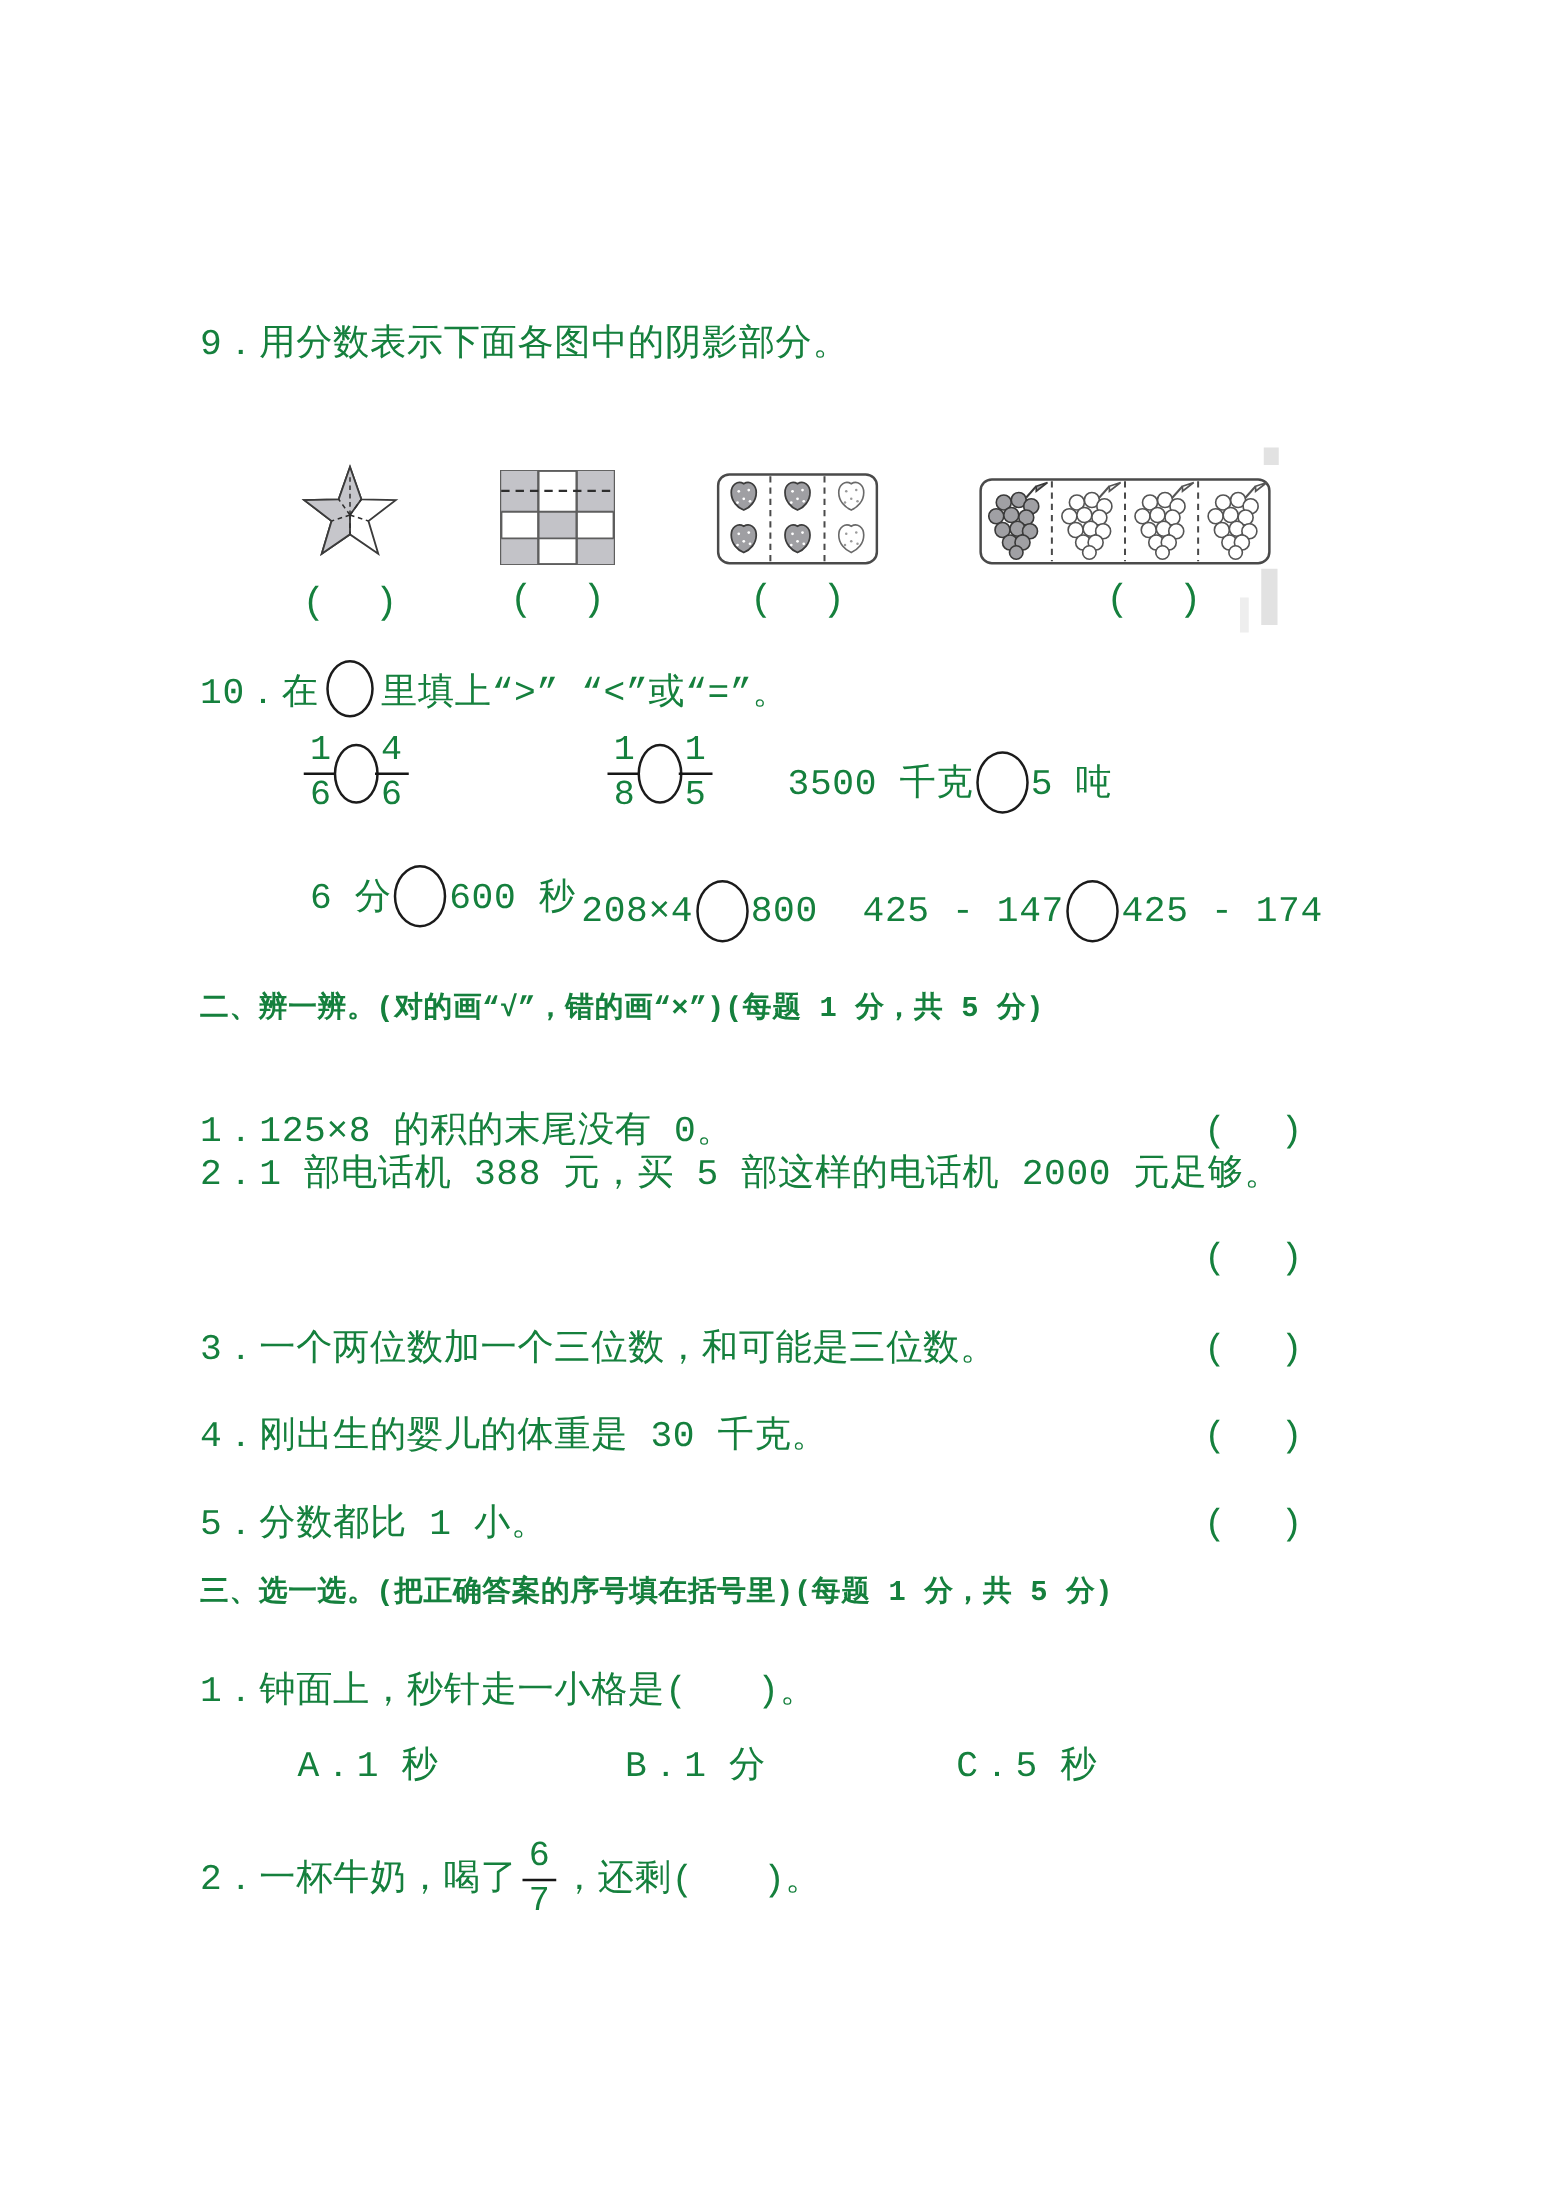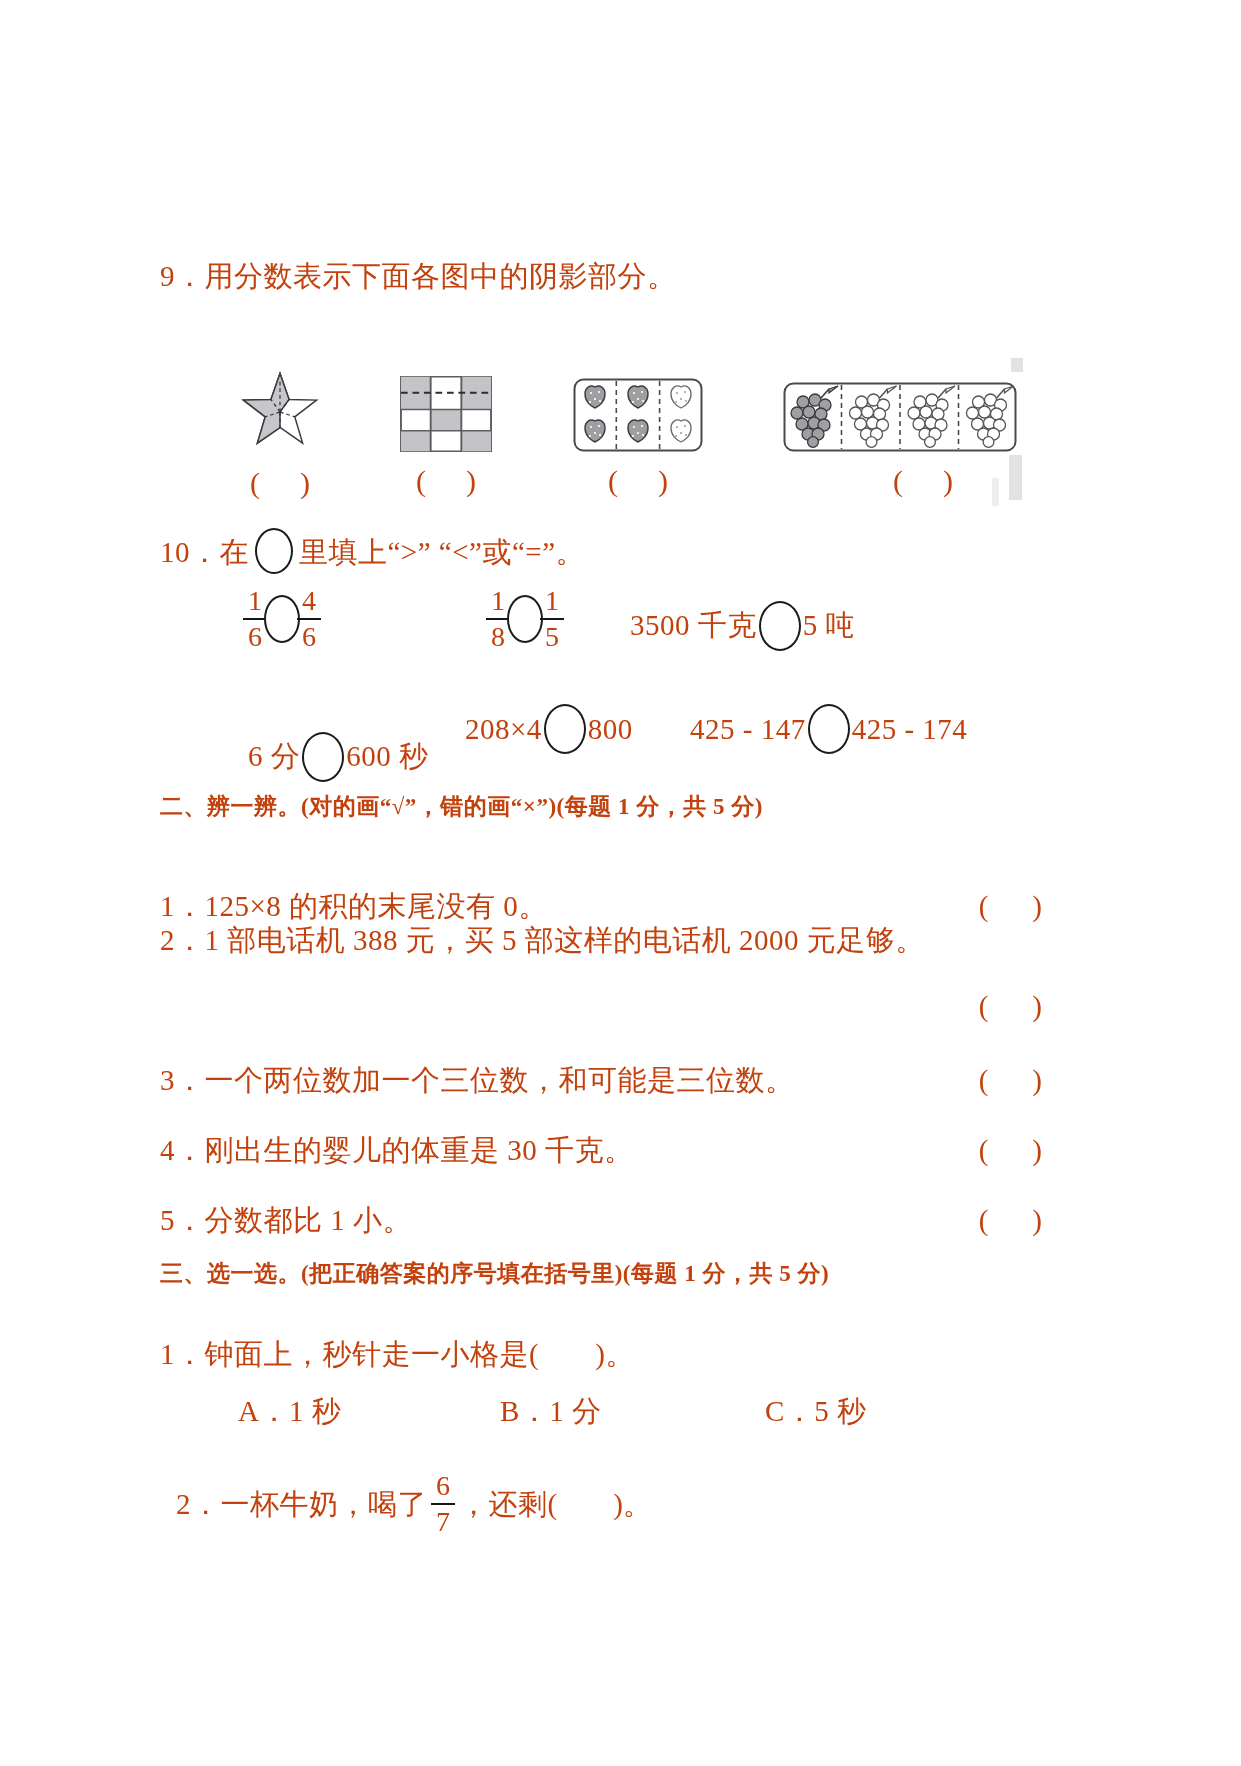--- a/index.html
+++ b/index.html
@@ -1,18 +1,18 @@
 <!DOCTYPE html>
 <html><head>
 <meta charset="utf-8">
 <style>
   html,body{margin:0;padding:0;background:#ffffff;}
   .page{
     position:relative;width:1241px;height:1766px;background:#ffffff;overflow:hidden;
-    font-family:Liberation Serif, serif;color:#c2410c;
+    font-family:Liberation Mono, monospace;color:#15803d;
   }
   .abs{position:absolute;}
   .t{font-size:29px;line-height:1.25;letter-spacing:0.5px;white-space:nowrap;}
   .bold{font-weight:bold;font-size:23px;}
   
   .blank{display:inline-flex;align-items:baseline;font-size:29px;}
   .blank .gap{display:inline-block;width:44px;}
   .blank.wide .gap{width:56px;}
   .figparen{display:flex;justify-content:center;align-items:baseline;font-size:30px;margin-top:12px;}
   .figparen .gap{display:inline-block;width:40px;}
@@ -252,21 +252,21 @@
         <span class="num">1</span>
         <span class="den">5</span>
       </span>
   </div>
   <div class="abs cmp" style="left:630px;top:600px;height:52px;">
     <span class="txt">3500 千克</span>
     <span class="circ rowc"></span>
     <span class="txt">5 吨</span>
   </div>
 
-  <div class="abs cmp" style="left:248px;top:730px;height:54px;">
+  <div class="abs cmp" style="left:248px;top:690px;height:54px;">
     <span class="txt">6 分</span>
     <span class="circ rowc"></span>
     <span class="txt">600 秒</span>
   </div>
   <div class="abs cmp" style="left:465px;top:702px;height:54px;text-align:right;">
     <span class="txt">208×4</span>
     <span class="circ rowc"></span>
     <span class="txt">800</span>
   </div>
   <div class="abs cmp" style="left:690px;top:702px;height:54px;">
@@ -326,21 +326,21 @@
     <span>1．钟面上，秒针走一小格是</span><span class="blank wide">
         <span>(</span>
         <span class="gap"></span>
         <span>)</span>
       </span><span>。</span>
   </div>
   <div class="abs opt" style="left:238px;top:1392px;">A．1 秒</div>
   <div class="abs opt" style="left:500px;top:1392px;">B．1 分</div>
   <div class="abs opt" style="left:765px;top:1392px;">C．5 秒</div>
 
-  <div class="abs inlineflex" style="left:176px;top:1452px;height:104px;">
+  <div class="abs inlineflex" style="left:160px;top:1452px;height:104px;">
     <span class="t">2．一杯牛奶，喝了</span>
     <span class="frac" style="margin:0 4px;">
       <span class="num">6</span>
         <span class="den">7</span>
     </span>
     <span class="t">，还剩</span>
     <span class="blank wide">
         <span>(</span>
         <span class="gap"></span>
         <span>)</span>

